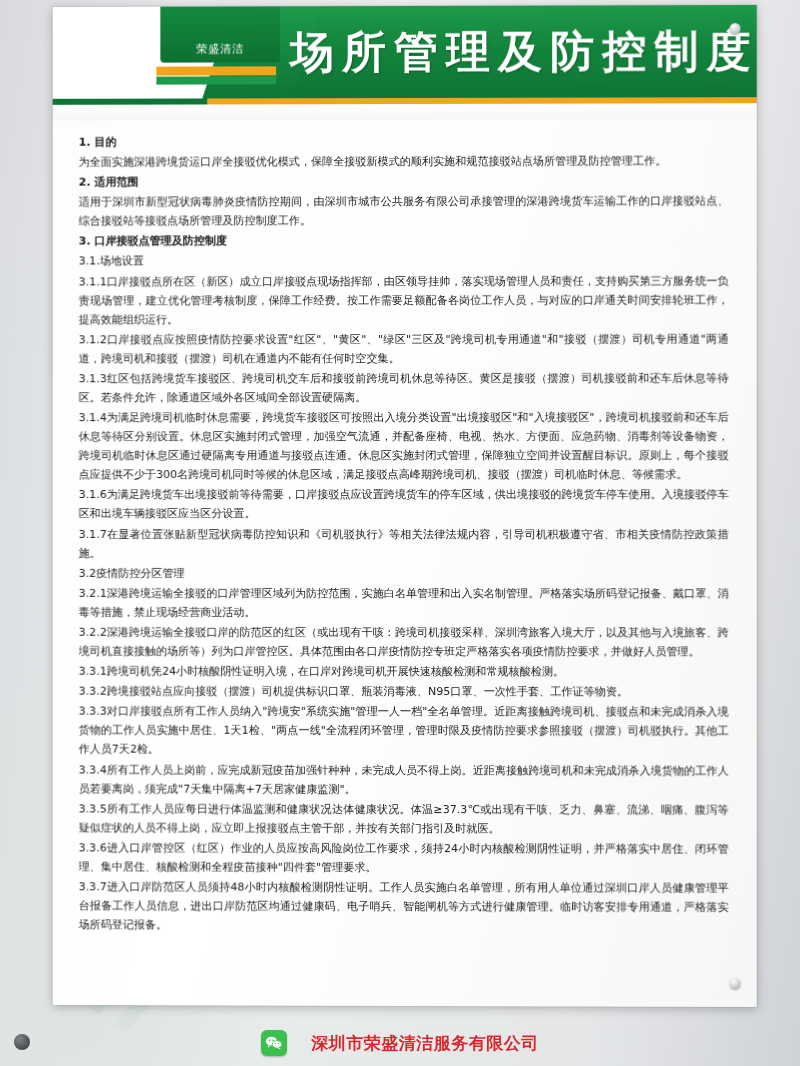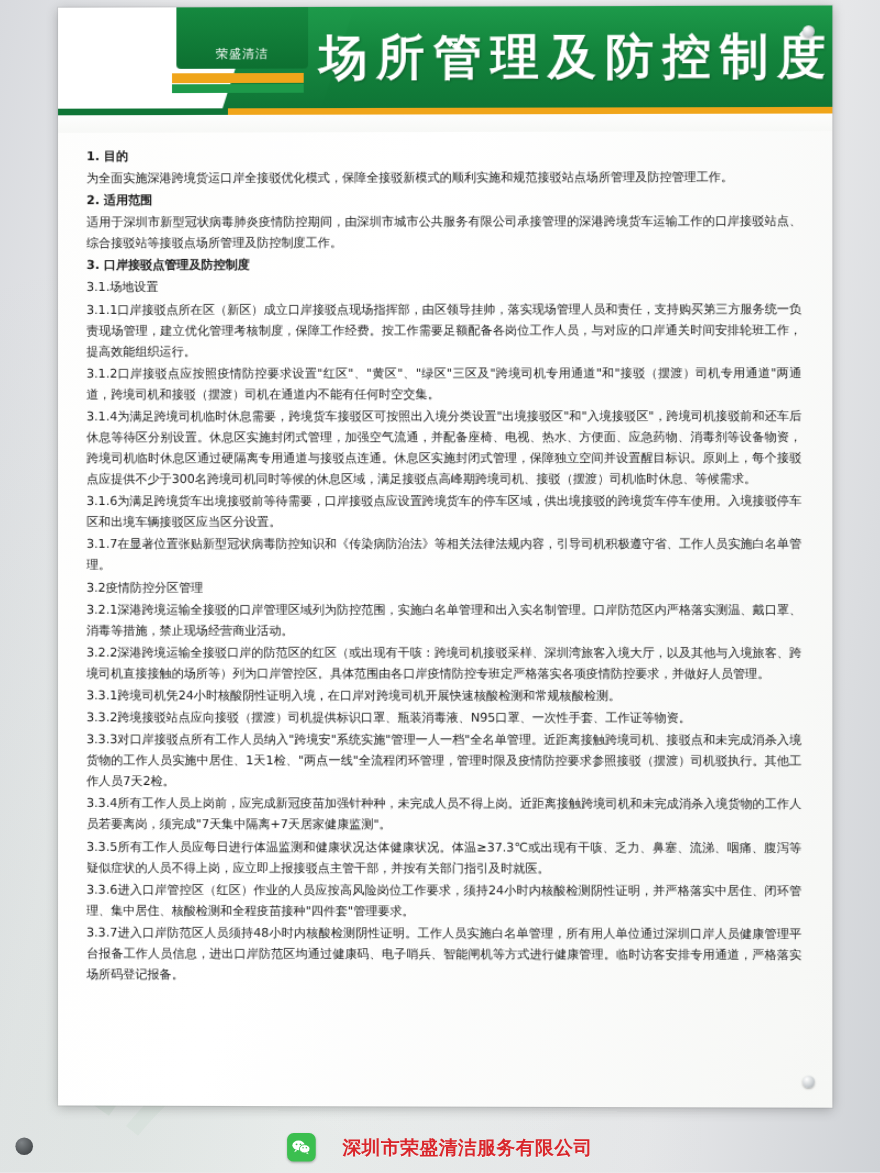--- a/index.html
+++ b/index.html
@@ -252,25 +252,26 @@
     <div class="content">
       <div id="paragraphs">
           <p class="p-h">1. 目的</p>
           <p class="p-body">为全面实施深港跨境货运口岸全接驳优化模式，保障全接驳新模式的顺利实施和规范接驳站点场所管理及防控管理工作。</p>
           <p class="p-h">2. 适用范围</p>
           <p class="p-ind">适用于深圳市新型冠状病毒肺炎疫情防控期间，由深圳市城市公共服务有限公司承接管理的深港跨境货车运输工作的口岸接驳站点、综合接驳站等接驳点场所管理及防控制度工作。</p>
           <p class="p-h">3. 口岸接驳点管理及防控制度</p>
           <p class="p-sub">3.1.场地设置</p>
           <p class="p-sub">3.1.1口岸接驳点所在区（新区）成立口岸接驳点现场指挥部，由区领导挂帅，落实现场管理人员和责任，支持购买第三方服务统一负责现场管理，建立优化管理考核制度，保障工作经费。按工作需要足额配备各岗位工作人员，与对应的口岸通关时间安排轮班工作，提高效能组织运行。</p>
           <p class="p-sub">3.1.2口岸接驳点应按照疫情防控要求设置"红区"、"黄区"、"绿区"三区及"跨境司机专用通道"和"接驳（摆渡）司机专用通道"两通道，跨境司机和接驳（摆渡）司机在通道内不能有任何时空交集。</p>
+          <p class="p-sub">3.1.3红区包括跨境货车接驳区、跨境司机交车后和接驳前跨境司机休息等待区。黄区是接驳（摆渡）司机接驳前和还车后休息等待区。若条件允许，除通道区域外各区域间全部设置硬隔离。</p>
           <p class="p-sub">3.1.4为满足跨境司机临时休息需要，跨境货车接驳区可按照出入境分类设置"出境接驳区"和"入境接驳区"，跨境司机接驳前和还车后休息等待区分别设置。休息区实施封闭式管理，加强空气流通，并配备座椅、电视、热水、方便面、应急药物、消毒剂等设备物资，跨境司机临时休息区通过硬隔离专用通道与接驳点连通。休息区实施封闭式管理，保障独立空间并设置醒目标识。原则上，每个接驳点应提供不少于300名跨境司机同时等候的休息区域，满足接驳点高峰期跨境司机、接驳（摆渡）司机临时休息、等候需求。</p>
           <p class="p-sub">3.1.6为满足跨境货车出境接驳前等待需要，口岸接驳点应设置跨境货车的停车区域，供出境接驳的跨境货车停车使用。入境接驳停车区和出境车辆接驳区应当区分设置。</p>
-          <p class="p-sub">3.1.7在显著位置张贴新型冠状病毒防控知识和《传染病防治法》等相关法律法规内容，引导司机积极遵守省、工作人员实施白名单管理。</p>
+          <p class="p-sub">3.1.7在显著位置张贴新型冠状病毒防控知识和《司机驳执行》等相关法律法规内容，引导司机积极遵守省、市相关疫情防控政策措施。</p>
           <p class="p-sub">3.2疫情防控分区管理</p>
-          <p class="p-sub">3.2.1深港跨境运输全接驳的口岸管理区域列为防控范围，实施白名单管理和出入实名制管理。口岸防范区内严格落实测温、戴口罩、消毒等措施，禁止现场经营商业活动。</p>
+          <p class="p-sub">3.2.1深港跨境运输全接驳的口岸管理区域列为防控范围，实施白名单管理和出入实名制管理。严格落实场所码登记报备、戴口罩、消毒等措施，禁止现场经营商业活动。</p>
           <p class="p-sub">3.2.2深港跨境运输全接驳口岸的防范区的红区（或出现有干咳：跨境司机接驳采样、深圳湾旅客入境大厅，以及其他与入境旅客、跨境司机直接接触的场所等）列为口岸管控区。具体范围由各口岸疫情防控专班定严格落实各项疫情防控要求，并做好人员管理。</p>
           <p class="p-sub">3.3.1跨境司机凭24小时核酸阴性证明入境，在口岸对跨境司机开展快速核酸检测和常规核酸检测。</p>
           <p class="p-sub">3.3.2跨境接驳站点应向接驳（摆渡）司机提供标识口罩、瓶装消毒液、N95口罩、一次性手套、工作证等物资。</p>
           <p class="p-sub">3.3.3对口岸接驳点所有工作人员纳入"跨境安"系统实施"管理一人一档"全名单管理。近距离接触跨境司机、接驳点和未完成消杀入境货物的工作人员实施中居住、1天1检、"两点一线"全流程闭环管理，管理时限及疫情防控要求参照接驳（摆渡）司机驳执行。其他工作人员7天2检。</p>
           <p class="p-sub">3.3.4所有工作人员上岗前，应完成新冠疫苗加强针种种，未完成人员不得上岗。近距离接触跨境司机和未完成消杀入境货物的工作人员若要离岗，须完成"7天集中隔离+7天居家健康监测"。</p>
           <p class="p-sub">3.3.5所有工作人员应每日进行体温监测和健康状况达体健康状况。体温≥37.3℃或出现有干咳、乏力、鼻塞、流涕、咽痛、腹泻等疑似症状的人员不得上岗，应立即上报接驳点主管干部，并按有关部门指引及时就医。</p>
           <p class="p-sub">3.3.6进入口岸管控区（红区）作业的人员应按高风险岗位工作要求，须持24小时内核酸检测阴性证明，并严格落实中居住、闭环管理、集中居住、核酸检测和全程疫苗接种"四件套"管理要求。</p>
           <p class="p-sub">3.3.7进入口岸防范区人员须持48小时内核酸检测阴性证明。工作人员实施白名单管理，所有用人单位通过深圳口岸人员健康管理平台报备工作人员信息，进出口岸防范区均通过健康码、电子哨兵、智能闸机等方式进行健康管理。临时访客安排专用通道，严格落实场所码登记报备。</p>
         </div>
 

